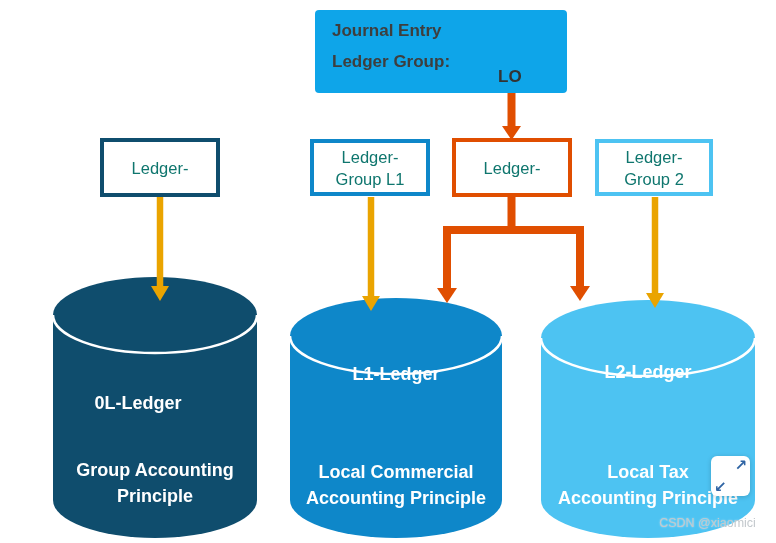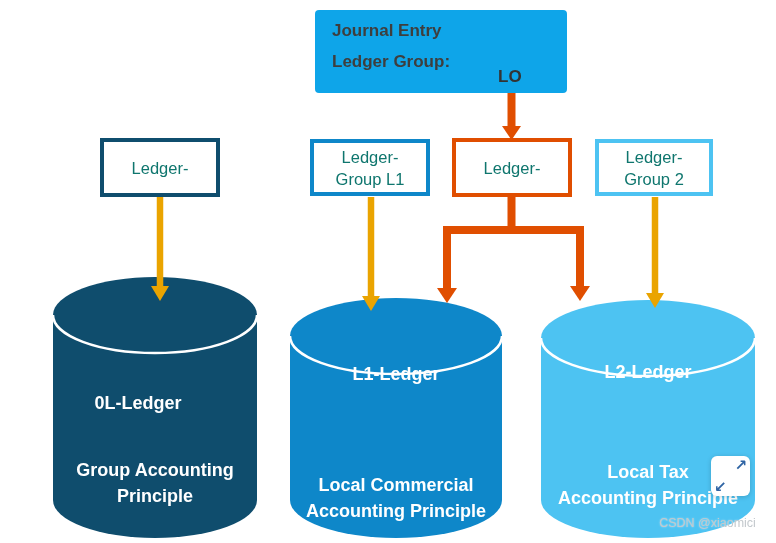--- a/index.html
+++ b/index.html
@@ -27,21 +27,21 @@
   .lg-lo{left:452px;top:138px;width:112px;height:51px;border:4px solid #e04e00;}
   .lg-2{left:595px;top:139px;width:110px;height:49px;border:4px solid #4dc3f2;}
   
   .cyl-label{position:absolute;color:#ffffff;font-weight:bold;text-align:center;}
   .cyl-name{font-size:18px;width:200px;}
   .cyl-principle{font-size:18px;line-height:26px;width:224px;}
   .name-1{left:38px;top:364px;margin-top:29px;}
   .name-2{left:296px;top:364px;}
   .name-3{left:548px;top:362px;}
   .prin-1{left:43px;top:457px;}
-  .prin-2{left:284px;top:472px;}
+  .prin-2{left:284px;top:459px;}
   .prin-3{left:536px;top:459px;}
   
   .expand-btn{
     position:absolute;left:711px;top:456px;width:39px;height:40px;background:#ffffff;
     border-radius:6px;box-shadow:0 1px 5px rgba(0,0,0,0.18);cursor:pointer;
   }
   .expand-up{position:absolute;right:3px;top:0px;color:#2f64a4;font-size:15px;font-weight:bold;}
   .expand-down{position:absolute;left:3px;bottom:0px;color:#2f64a4;font-size:15px;font-weight:bold;}
   
   .watermark{

